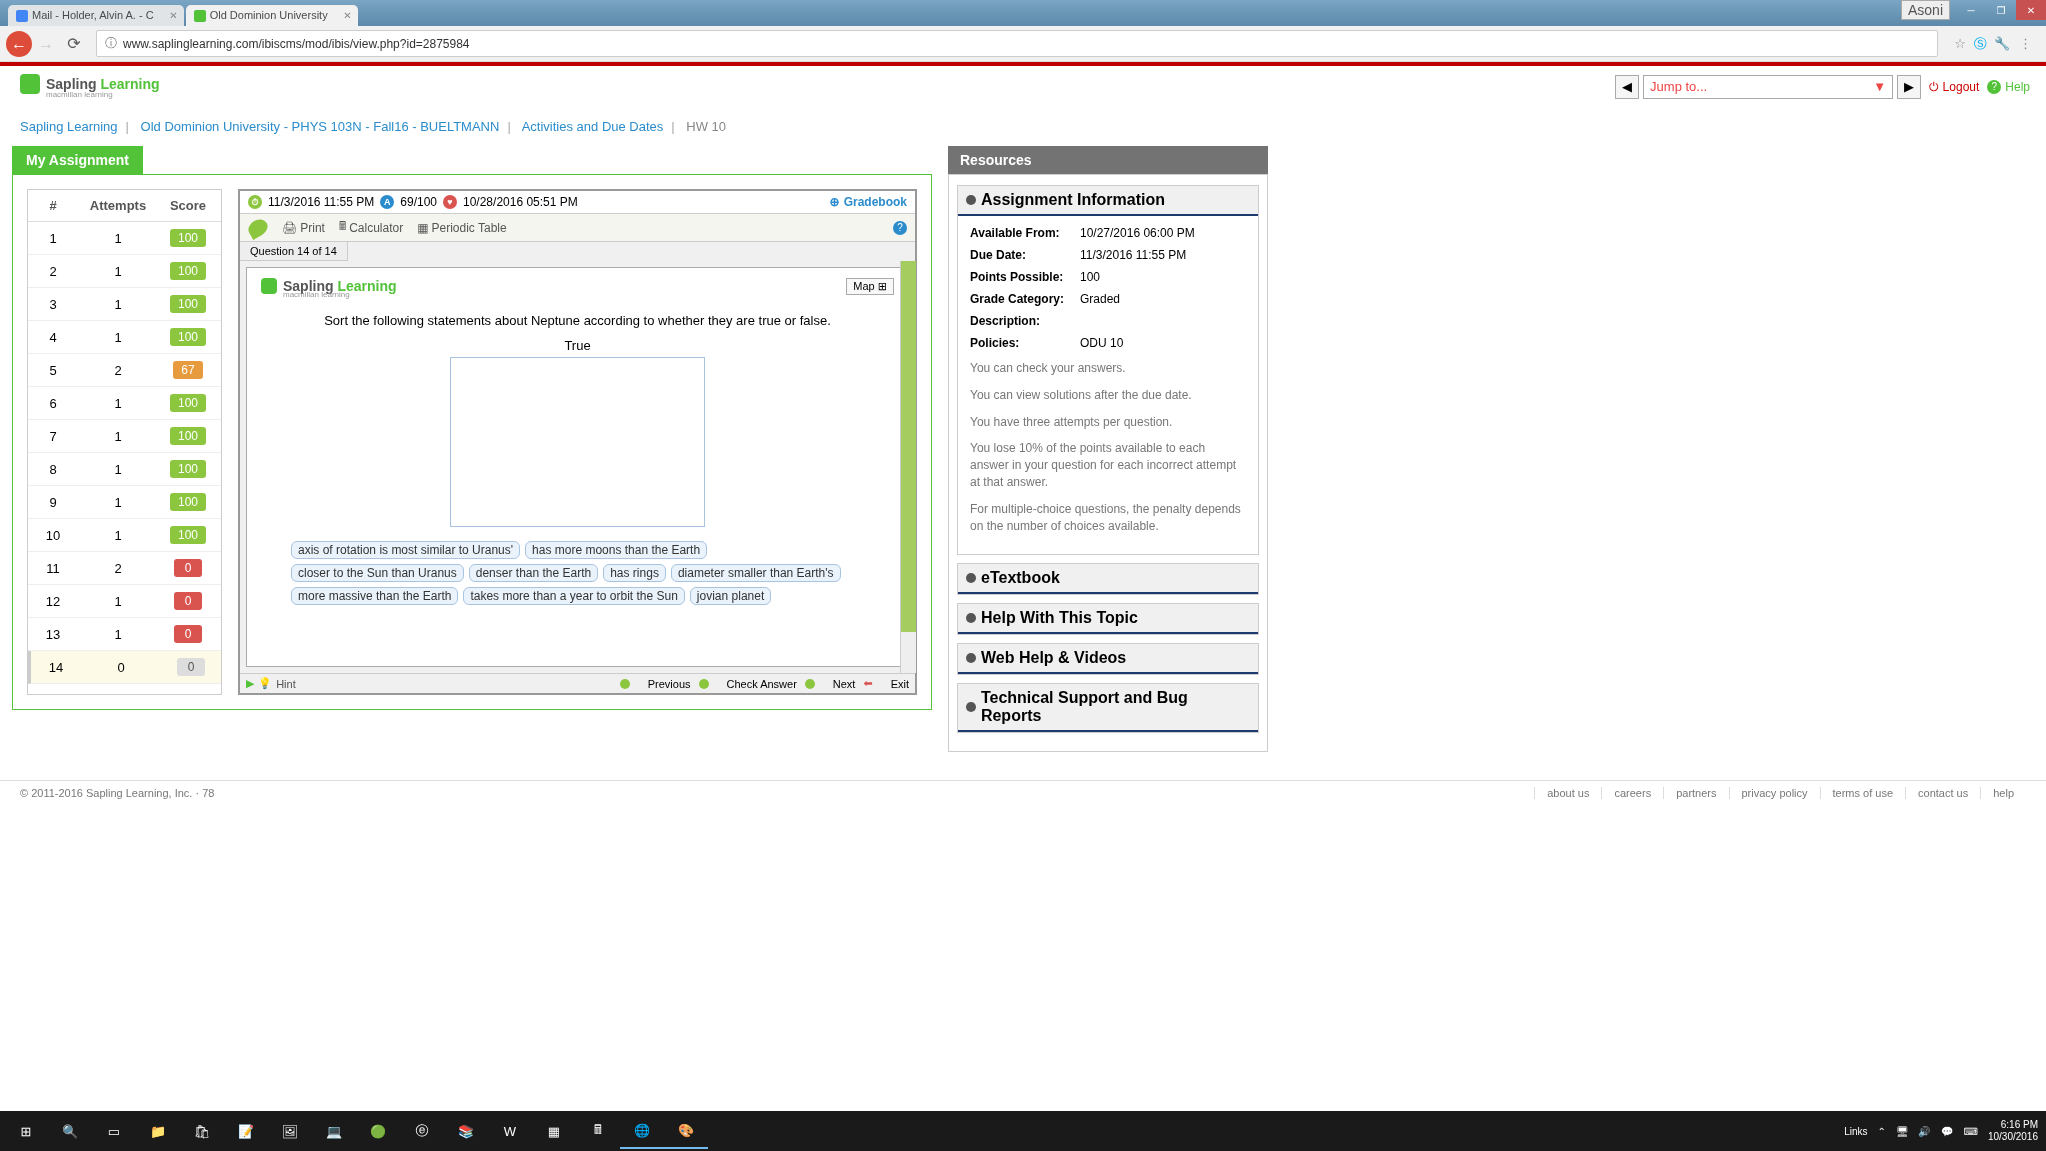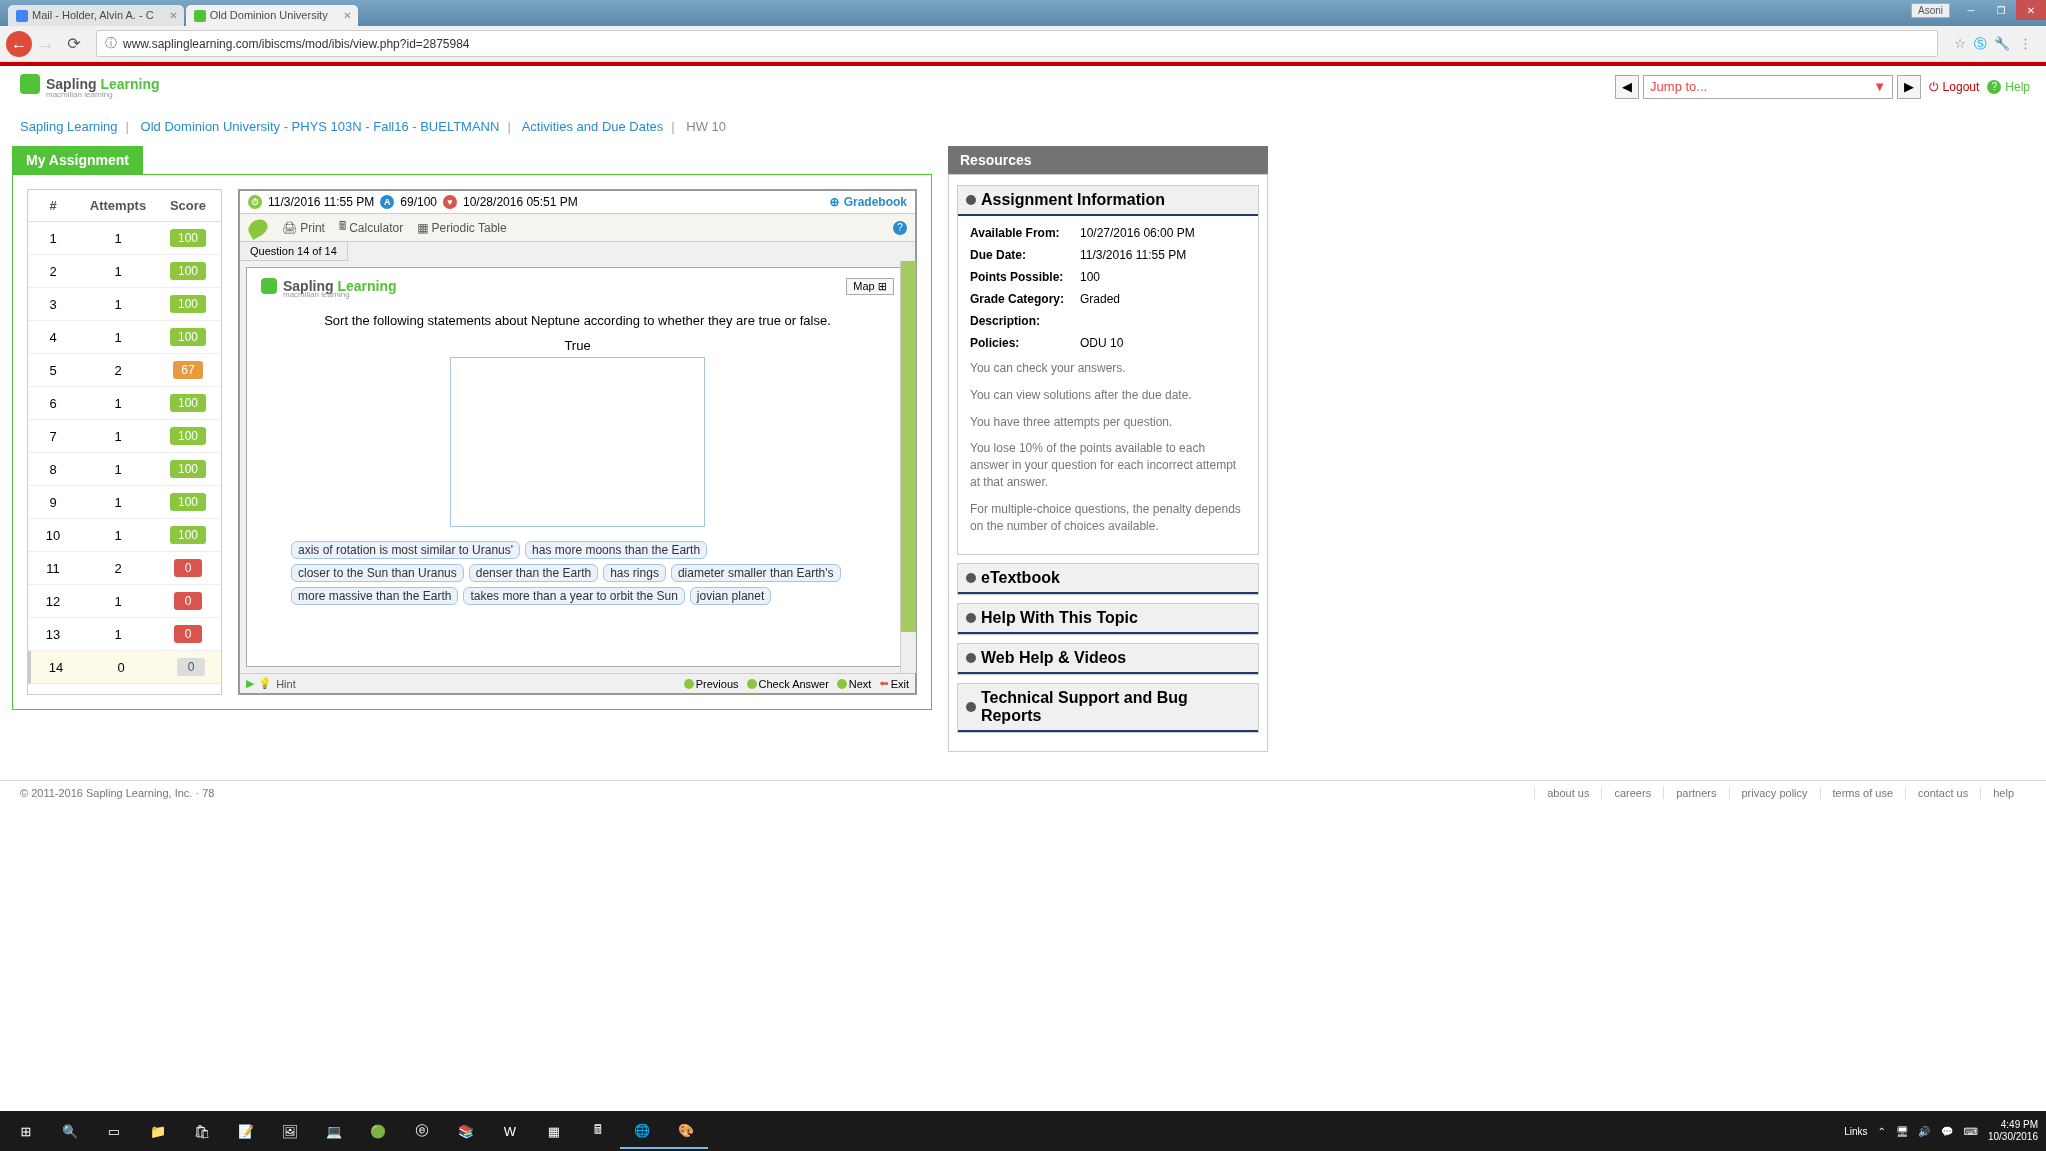--- a/index.html
+++ b/index.html
@@ -91,21 +91,21 @@
 .tf-col { width: 255px; }
 .tf-label { text-align: center; font-size: 13px; margin-bottom: 4px; }
 .tf-box { border: 1px solid #a9c4e0; height: 170px; background: #fff; }
 
 .statements { display: flex; flex-wrap: wrap; gap: 5px; margin: 14px 30px 0 30px; }
 .stmt { background: #eaf3fc; border: 1px solid #a9c4e0; padding: 1px 6px; font-size: 12px; color: #333; border-radius: 6px; }
 
 .qp-footer { background: #f0f0f0; border-top: 1px solid #ccc; padding: 3px 6px; display: flex; align-items: center; font-size: 11px; }
 .hint-area { display: flex; align-items: center; gap: 4px; color: #555; }
 .nav-q { margin-left: auto; display: flex; gap: 8px; align-items: center; }
-.nav-q span { display: flex; align-items: center; gap: 2px; }
+.nav-q span { display: flex; align-items: center; gap: 18px; }
 
 .resources-panel { width: 320px; }
 .res-title { background: #737373; color: #fff; padding: 6px 12px; font-weight: bold; font-size: 14px; }
 .res-body { border: 1px solid #ccc; padding: 10px 8px; }
 .res-section { border: 1px solid #ccc; margin-bottom: 8px; }
 .res-sec-head { background: #f0f0f0; padding: 5px 8px; font-weight: bold; font-size: 16px; display: flex; align-items: center; gap: 5px; border-bottom: 2px solid #1e3a6e; }
 .res-sec-body { padding: 10px 12px; font-size: 12px; }
 .info-row { display: flex; margin-bottom: 8px; }
 .info-label { font-weight: bold; width: 110px; }
 .info-note { color: #777; margin: 10px 0; font-size: 12px; line-height: 1.4; }
@@ -123,21 +123,21 @@
 </style>
 </head>
 <body>
 
 <div class="chrome-titlebar">
   <div class="tabs">
     <div class="tab"><span class="tab-favicon"></span><span>Mail - Holder, Alvin A. - C</span><span class="tab-close">✕</span></div>
     <div class="tab active"><span class="tab-favicon green"></span><span>Old Dominion University</span><span class="tab-close">✕</span></div>
   </div>
   <div style="display:flex;align-items:center;gap:6px;">
-    <div style="background:#eee;border:1px solid #aaa;padding:1px 6px;font-size:10px;color:#555">Asoni</div>
+    <div style="background:#eee;border:1px solid #aaa;padding:1px 6px;font-size:14px;color:#555">Asoni</div>
     <div class="win-controls">
       <div class="win-btn">─</div>
       <div class="win-btn">❐</div>
       <div class="win-btn close">✕</div>
     </div>
   </div>
 </div>
 
 <div class="nav-bar">
   <div class="nav-btn back">←</div>
@@ -470,17 +470,17 @@
   <div class="taskbar-item" style="border-bottom:2px solid #76b9ed">🌐</div>
   <div class="taskbar-item" style="border-bottom:2px solid #76b9ed">🎨</div>
   <div class="taskbar-right">
     <span>Links</span>
     <span>⌃</span>
     <span>🖥</span>
     <span>🔊</span>
     <span>💬</span>
     <span>⌨</span>
     <div class="taskbar-clock">
-        <div>4:49 PM</div>
+        <div>6:16 PM</div>
         <div>10/30/2016</div>
       </div>
   </div>
 </div>
 
 </body></html>

